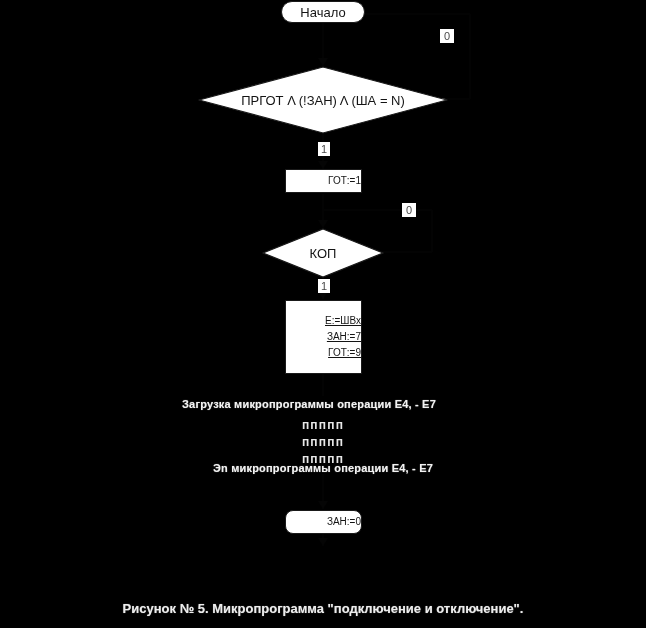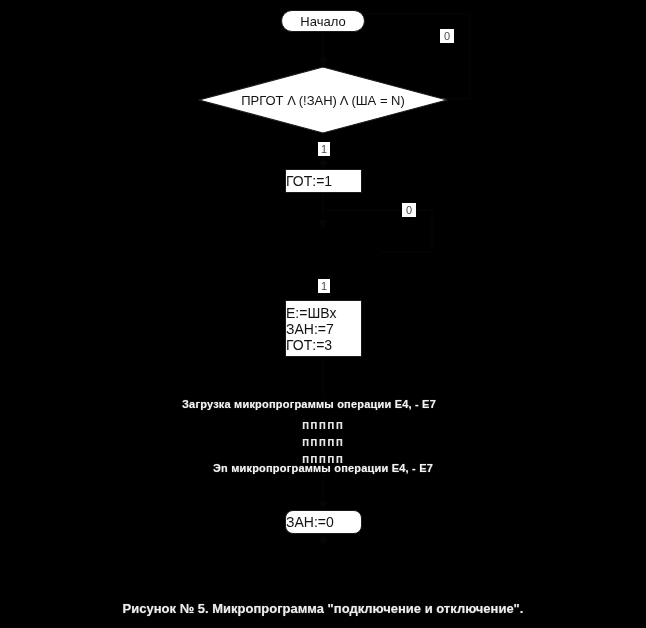--- a/index.html
+++ b/index.html
@@ -49,24 +49,24 @@
     font-size: 13px;
     line-height: 1;
   }
 
   
   .process {
     background: #ffffff;
     border: 1px solid #1a1a1a;
     display: flex;
     flex-direction: column;
-    align-items: flex-start;
+    align-items: flex-end;
     justify-content: center;
     color: #141414;
-    font-size: 14px;
+    font-size: 10px;
     line-height: 16px;
   }
   .process .line {
     white-space: nowrap;
   }
 
   
   .decision {
     display: block;
   }
@@ -178,21 +178,21 @@
       <polygon points="323,299 318,291 328,291"></polygon>
       <polygon points="323,509 318,501 328,501"></polygon>
       <polygon points="323,546 318,538 328,538"></polygon>
     </g>
 
     <g fill="#ffffff">
       <polygon points="420,96 446,99 420,102"></polygon>
     </g>
   </svg>
 
-  <div class="node terminator" style="left:281px; top:10px; width:84px; height:22px;">
+  <div class="node terminator" style="left:281px; top:1px; width:84px; height:22px;">
     <span>Начало</span>
   </div>
 
   <div class="branch-label" style="left:440px; top:29px; width:12px;">
     <span>0</span>
   </div>
 
   <div class="node decision" style="left:198px; top:66px; width:250px; height:68px;">
     <svg viewBox="0 0 250 68" preserveAspectRatio="none">
       <polygon points="125,1 249,34 125,67 1,34" fill="#ffffff" stroke="#1a1a1a" stroke-width="1.2"></polygon>
@@ -205,29 +205,35 @@
   </div>
 
   <div class="node process" style="left:285px; top:169px; width:77px; height:24px;">
     <span class="line">ГОТ:=1</span>
   </div>
 
   <div class="branch-label" style="left:402px; top:203px; width:12px;">
     <span>0</span>
   </div>
 
+  <div class="node decision" style="left:262px; top:228px; width:122px; height:50px;">
+    <svg viewBox="0 0 122 50" preserveAspectRatio="none">
+      <polygon points="61,1 121,25 61,49 1,25" fill="#ffffff" stroke="#1a1a1a" stroke-width="1.2"></polygon>
+    </svg>
+    <div class="dlabel">КОП</div>
+  </div>
 
   <div class="branch-label" style="left:318px; top:279px; width:10px;">
     <span>1</span>
   </div>
 
-  <div class="node process" style="left:285px; top:300px; width:77px; height:57px;">
+  <div class="node process" style="left:285px; top:300px; width:77px; height:74px;text-decoration:underline;">
     <span class="line">Е:=ШВх</span>
     <span class="line">ЗАН:=7</span>
-    <span class="line">ГОТ:=3</span>
+    <span class="line">ГОТ:=9</span>
   </div>
 
   <div class="freetext" style="left:0; top:398px; width:618px;">
     <span>Загрузка микропрограммы операции Е4, - Е7</span>
   </div>
 
   <div class="dots-row" style="left:0; top:420px; width:646px;">
     <span>ппппп</span>
   </div>
 

